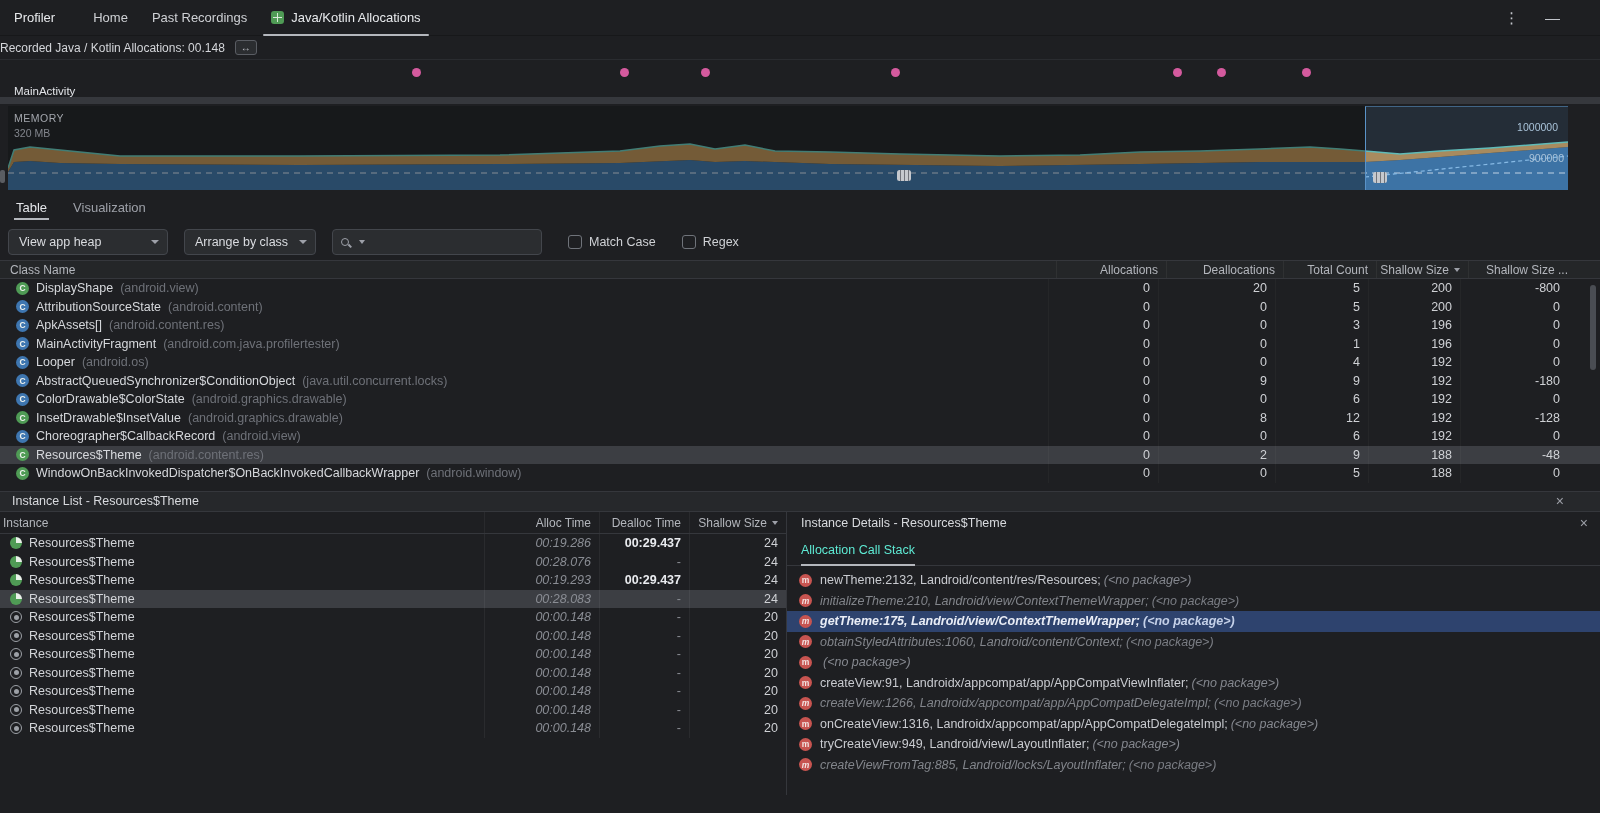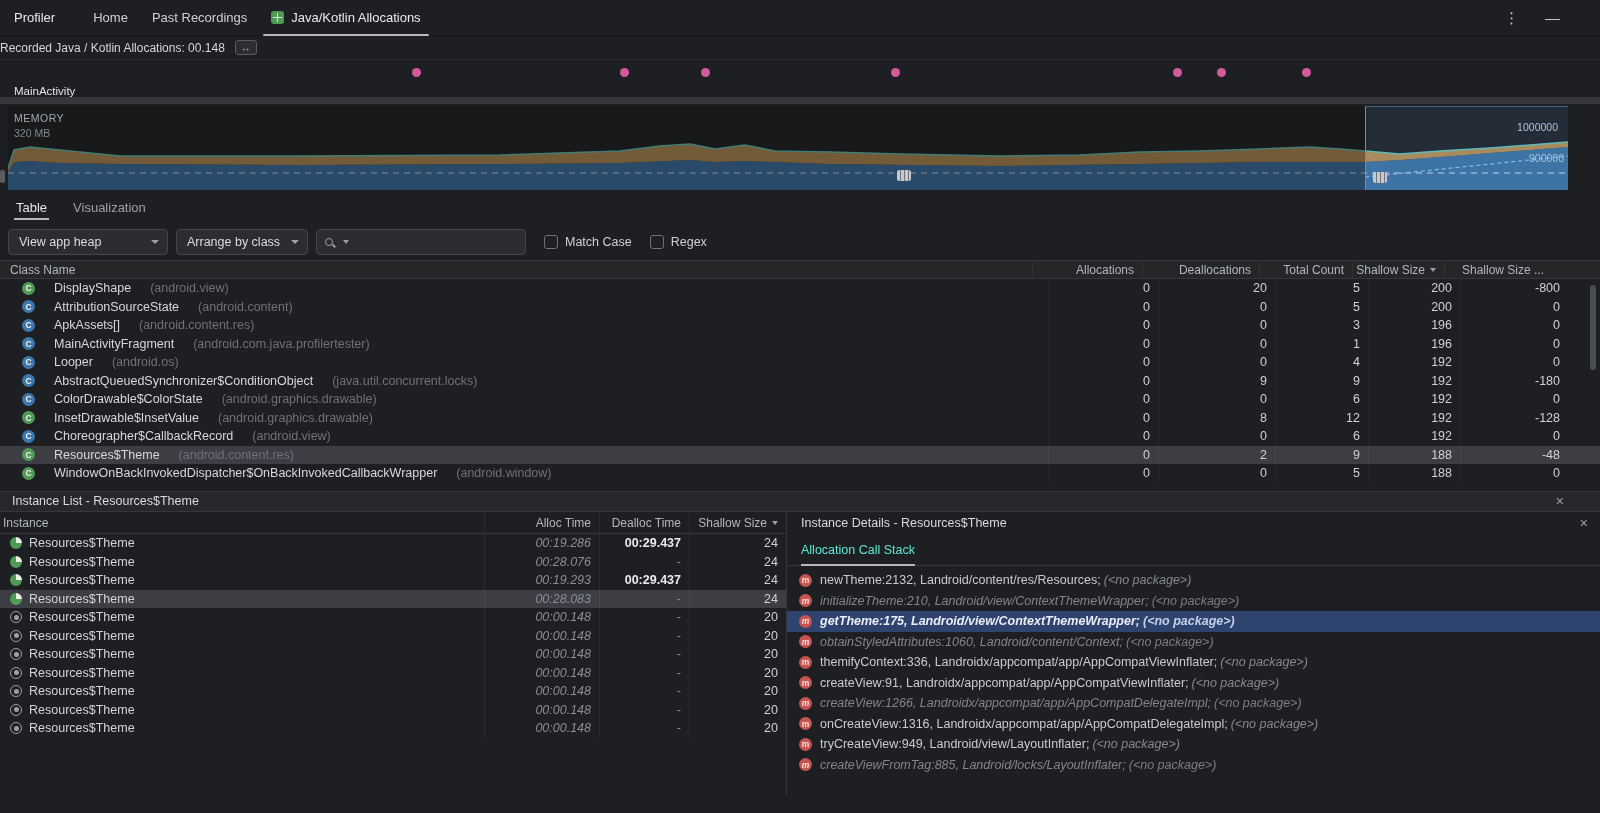--- a/index.html
+++ b/index.html
@@ -45,40 +45,40 @@
 .axis{height:18px;position:relative;font-size:10.5px;color:#8b8e95}
 .tick{position:absolute;top:3px}
 
 
 .viewtabs{height:34px;display:flex;gap:26px;padding-left:16px}
 .vtab{position:relative;height:34px;display:flex;align-items:center;color:#9da0a8}
 .vtab.active{color:#e4e6ea}
 .vtab.active::after{content:"";position:absolute;left:-2px;right:-2px;bottom:4px;height:2px;background:#b4b7bd}
 
 
-.toolbar{height:36px;display:flex;align-items:center;gap:8px;padding-left:8px}
+.toolbar{height:36px;display:flex;align-items:center;gap:16px;padding-left:8px}
 .select{height:26px;background:#2b2d30;border:1px solid #43464c;border-radius:4px;display:flex;align-items:center;justify-content:space-between;padding:0 8px 0 10px;font-size:12.5px;color:#dadce0}
 .select.w1{width:160px}.select.w2{width:132px}
 .caret{width:0;height:0;border-left:4px solid transparent;border-right:4px solid transparent;border-top:4.5px solid #9da0a8;margin-left:8px;flex:none}
 .caret-sm{width:0;height:0;border-left:3.5px solid transparent;border-right:3.5px solid transparent;border-top:4px solid #9da0a8;display:inline-block;margin-left:5px}
 .search{width:210px;height:26px;background:#2b2d30;border:1px solid #43464c;border-radius:4px;display:flex;align-items:center;padding:0 8px;gap:5px}
 .mag{width:8px;height:8px;border:1.5px solid #9da0a8;border-radius:50%;position:relative;flex:none}
 .mag::after{content:"";position:absolute;width:4px;height:1.5px;background:#9da0a8;transform:rotate(45deg);right:-3.5px;bottom:-1px}
 .search input{flex:1;background:transparent;border:0;outline:0;color:#dfe1e5;font:inherit;min-width:0}
 .check{display:flex;align-items:center;gap:7px;margin-left:10px;font-size:12.5px;color:#cfd1d5}
 .checkbox{width:14px;height:14px;border:1px solid #6f737a;border-radius:3px;background:transparent;flex:none}
 
 
-.cheader{height:19px;display:grid;grid-template-columns:1fr 110px 117px 93px 92px 108px;padding-right:48px;align-items:center;background:#242628;border-top:1px solid #35373c;border-bottom:1px solid #35373c;font-size:12px;color:#b3b6bc}
+.cheader{height:19px;display:grid;grid-template-columns:1fr 110px 117px 93px 92px 108px;padding-right:24px;align-items:center;background:#242628;border-top:1px solid #35373c;border-bottom:1px solid #35373c;font-size:12px;color:#b3b6bc}
 .h-name{padding-left:10px}
 .h-num{display:flex;justify-content:flex-end;align-items:center;padding-right:8px;border-left:1px solid rgba(255,255,255,.05);height:100%}
 .cbody{position:relative}
 .crow{height:18.5px;display:grid;grid-template-columns:1fr 110px 117px 93px 92px 108px;padding-right:32px;align-items:center;font-size:12.5px}
 .crow.selected{background:var(--sel-gray,#3c3e43)}
-.crow .name{display:flex;align-items:center;gap:19px;padding-left:22px;overflow:hidden;white-space:nowrap}
+.crow .name{display:flex;align-items:center;gap:7px;padding-left:16px;overflow:hidden;white-space:nowrap}
 .class-icon{width:13px;height:13px;border-radius:50%;flex:none;display:flex;align-items:center;justify-content:center;font-size:8.5px;font-weight:700;color:#eef2ee}
 .class-icon::before{content:"C"}
 .class-icon.blue{background:var(--icon-blue,#3e76b0)}
 .class-icon.green{background:var(--icon-green,#4f9b55)}
 .cname{color:#d6d8dc}
 .cpkg{color:var(--pkg,#6e7178)}
 .crow .num{text-align:right;padding-right:8px;color:#cfd1d5;border-left:1px solid rgba(255,255,255,.03);height:100%;display:flex;align-items:center;justify-content:flex-end}
 .scroll-thumb{position:absolute;right:4px;top:6px;width:6px;height:85px;background:#4a4d53;border-radius:3px}
 
 .gap8{height:8px}
@@ -560,21 +560,20 @@
           </div>
 
           <div class="frame dim">
             <span class="m-icon"></span>
             <span class="fmain">obtainStyledAttributes:1060, Landroid/content/Context; </span>
             <span class="tail">(&lt;no package&gt;)</span>
           </div>
 
           <div class="frame">
             <span class="m-icon"></span>
-            <span class="fmain">themifyContext:336, Landroidx/appcompat/app/AppCompatViewInflater; </span>
             <span class="tail">(&lt;no package&gt;)</span>
           </div>
 
           <div class="frame">
             <span class="m-icon"></span>
             <span class="fmain">createView:91, Landroidx/appcompat/app/AppCompatViewInflater; </span>
             <span class="tail">(&lt;no package&gt;)</span>
           </div>
 
           <div class="frame dim">

